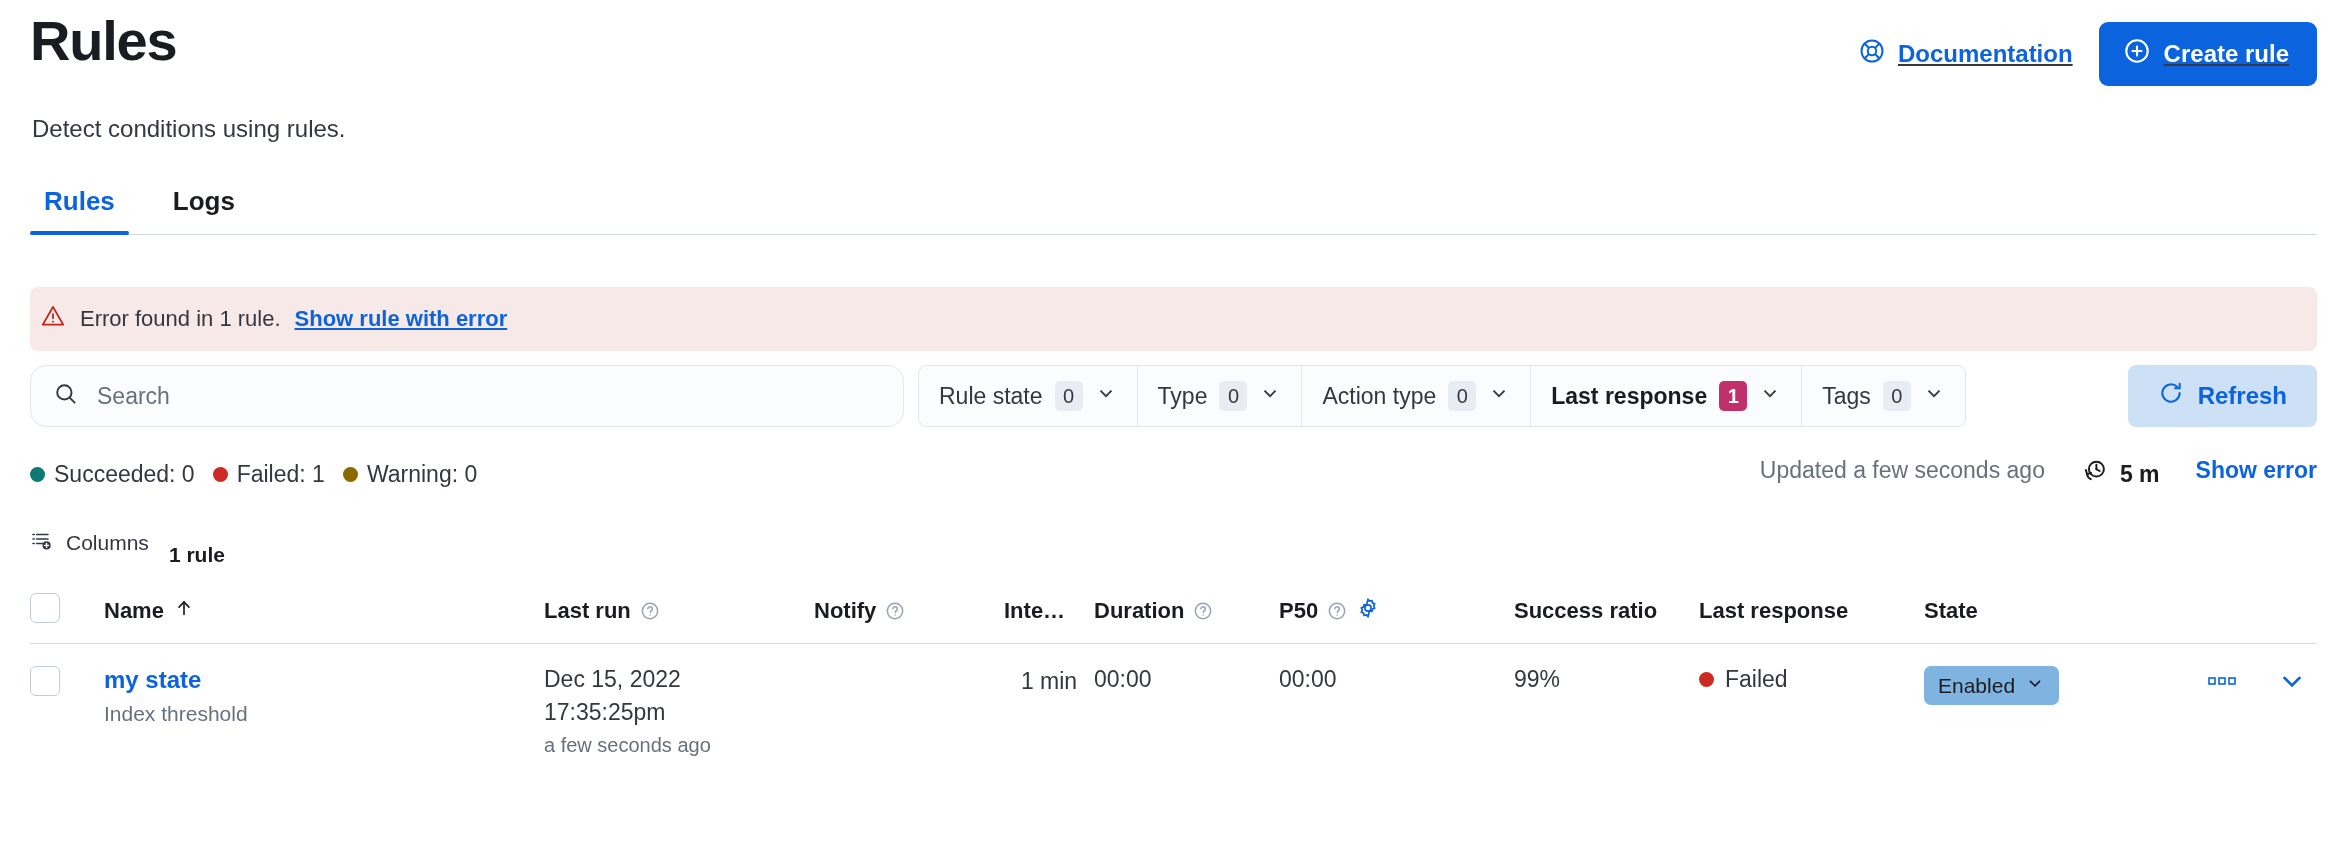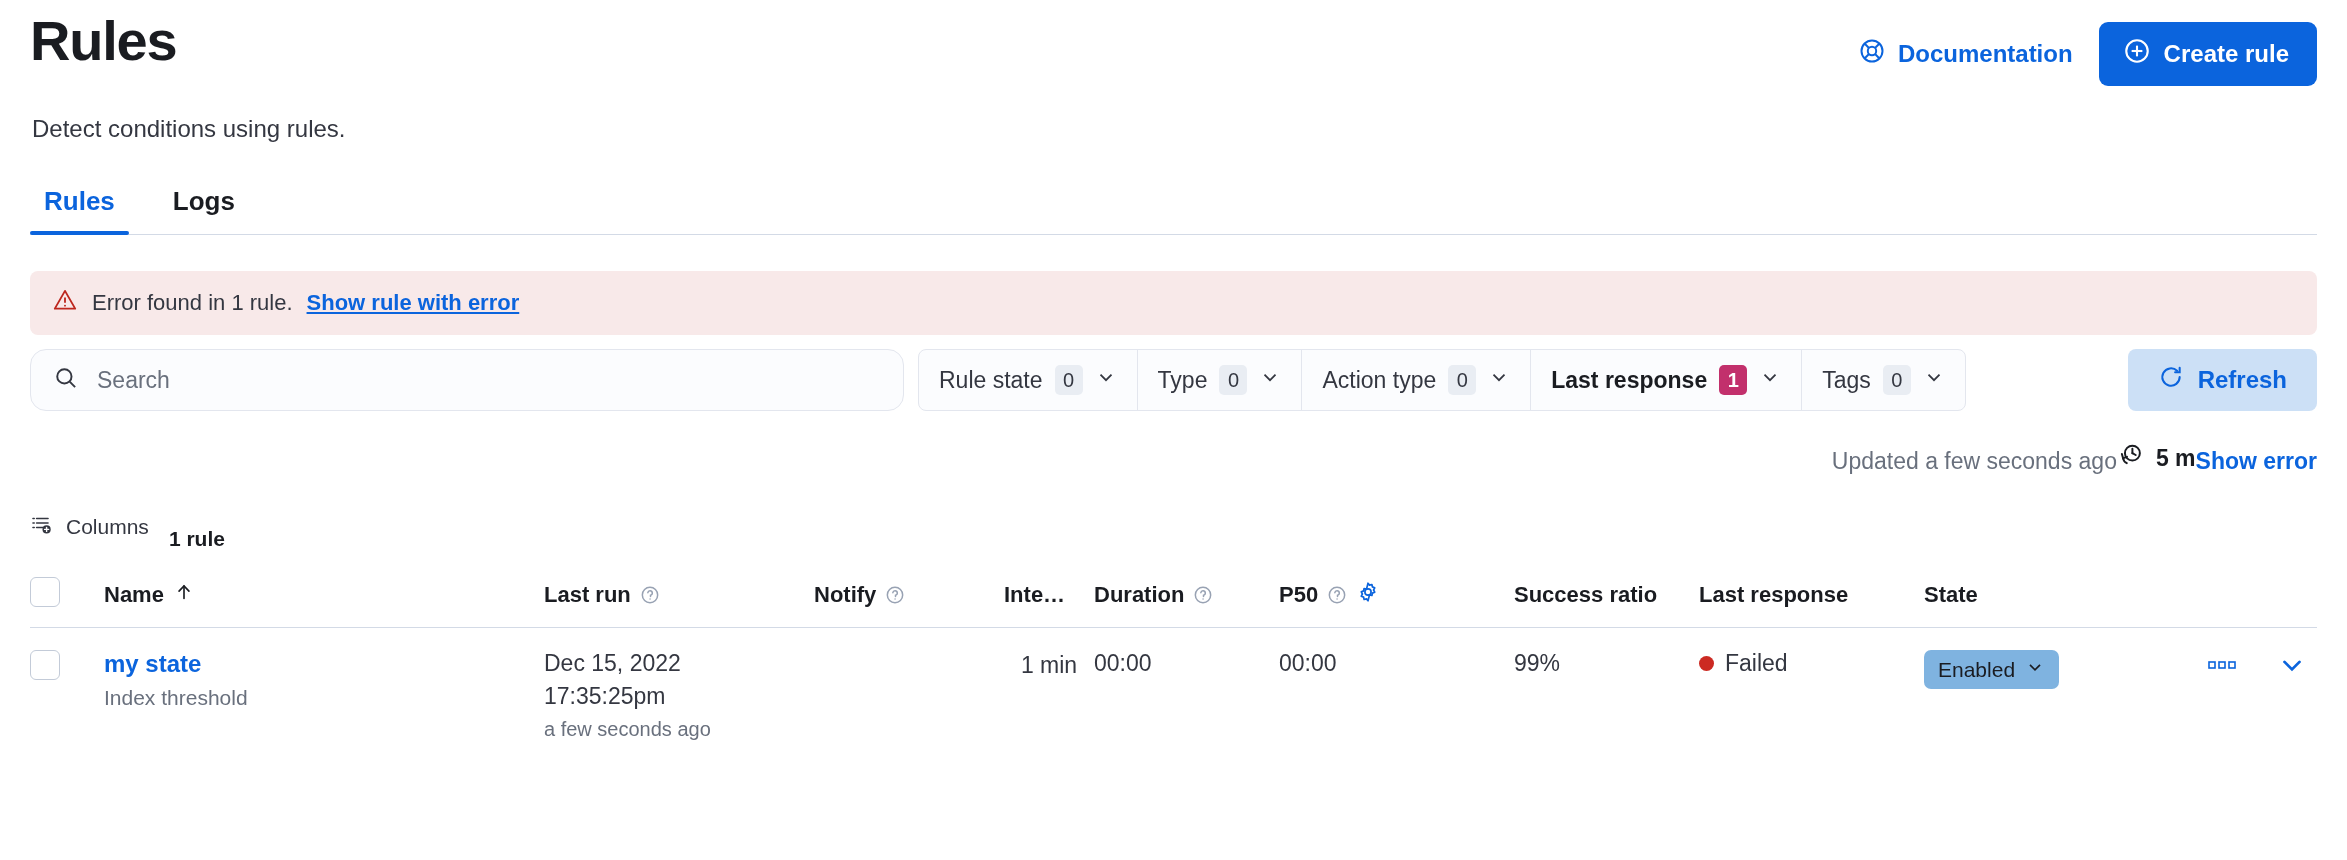--- a/index.html
+++ b/index.html
@@ -35,20 +35,21 @@
     font-weight: 700;
     letter-spacing: -1.2px;
     color: #1a1c21;
     margin: 0;
   }
   .header-actions {
     display: flex;
     align-items: center;
     gap: 26px;
     padding-top: 14px;
+    text-decoration: underline;
   }
   .doc-link {
     display: inline-flex;
     align-items: center;
     gap: 12px;
     color: #0b64dd;
     font-size: 24px;
     font-weight: 600;
     text-decoration: none;
     cursor: pointer;
@@ -99,24 +100,24 @@
     content: "";
     position: absolute;
     left: 0; right: 0; bottom: -1px;
     height: 4px;
     background: #0b64dd;
     border-radius: 2px;
   }
 
   
   .error-banner {
-    margin-top: 36px;
+    margin-top: 52px;
     background: #f8e9e9;
     border-radius: 8px;
-    padding: 16px 22px;
+    padding: 16px 10px;
     display: flex;
     align-items: center;
     gap: 14px;
     font-size: 22px;
     color: #343741;
   }
   .error-banner a {
     color: #0b64dd;
     text-decoration: underline;
     font-weight: 600;
@@ -217,21 +218,22 @@
     margin-top: 30px;
     font-size: 23px;
     color: #343741;
   }
   .status-items { display: flex; align-items: center; gap: 6px; }
   .status-item { display: inline-flex; align-items: center; gap: 9px; margin-right: 12px; }
   .dot { width: 15px; height: 15px; border-radius: 50%; display: inline-block; }
   .status-right {
     margin-left: auto;
     display: flex;
-    align-items: flex-end;
+    align-items: flex-start;
+    gap: 36px;
   }
   .updated-text { color: #69707d; font-size: 23px; }
   .interval-box { display: inline-flex; align-items: center; gap: 11px; font-size: 23px; font-weight: 700; color: #1a1c21; cursor: pointer; }
   .show-error-link { color: #0b64dd; font-size: 23px; font-weight: 600; text-decoration: none; cursor: pointer; }
 
   
   .columns-row {
     display: flex;
     align-items: center;
     gap: 12px;
@@ -454,20 +456,34 @@
         <svg width="26" height="26" viewBox="0 0 24 24" fill="none" stroke="#0b64dd" stroke-width="1.9" stroke-linecap="round">
           <path d="M20 12a8 8 0 1 1-2.4-5.7"></path>
           <polyline points="20,3.4 20,7.6 15.8,7.6"></polyline>
         </svg>
       </span>
       <span>Refresh</span>
     </button>
   </div>
 
   <div class="status-row">
+    <div class="status-items">
+      <span class="status-item">
+        <span class="dot" style="background:#0f7a72"></span>
+        <span>Succeeded: 0</span>
+      </span>
+      <span class="status-item">
+        <span class="dot" style="background:#cc2a22"></span>
+        <span>Failed: 1</span>
+      </span>
+      <span class="status-item">
+        <span class="dot" style="background:#8a6a00"></span>
+        <span>Warning: 0</span>
+      </span>
+    </div>
     <div class="status-right">
       <span class="updated-text">Updated a few seconds ago</span>
       <span class="interval-box">
         <span>
           <svg width="28" height="28" viewBox="0 0 24 24" fill="none" stroke="#1a1c21" stroke-width="1.7" stroke-linecap="round">
             <circle cx="13.2" cy="10.4" r="6.4"></circle>
             <line x1="13.2" y1="6.6" x2="13.2" y2="10.4"></line>
             <line x1="13.2" y1="10.4" x2="16" y2="12"></line>
             <path d="M5.2 14.6a6 6 0 0 0 3.2 4.4"></path>
             <polyline points="4.2,11.2 5.2,14.8 8.6,13.6"></polyline>

